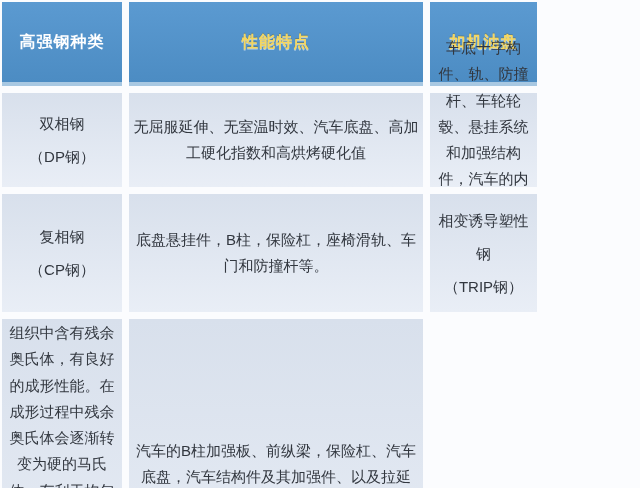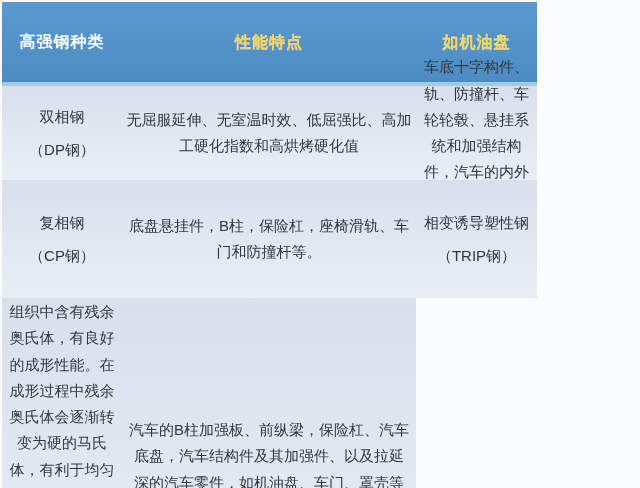--- a/index.html
+++ b/index.html
@@ -10,20 +10,21 @@
   }
   .tbl {
     width: 540px;
     height: 488px;
     box-sizing: border-box;
     padding: 2px 3px 0 2px;
     background: #FBFCFE;
     display: grid;
     grid-template-columns: 120px 294px 1fr;
     grid-template-rows: 84px 94px 118px 1fr;
+    gap: 7px;
     border-radius: 9px;
   }
   .hd {
     background: linear-gradient(180deg, #5B9AD1 0%, #4C8CC3 100%);
     border-bottom: 4px solid #A8C8E2;
     box-sizing: border-box;
     display: flex;
     align-items: center;
     justify-content: center;
     font-size: 16px;
@@ -57,21 +58,21 @@
 <div class="tbl">
 
   <div class="hd">高强钢种类</div>
   <div class="hd gold">性能特点</div>
   <div class="hd gold">如机油盘</div>
 
   <div class="cell type">
     <div>双相钢</div>
     <div>（DP钢）</div>
   </div>
-  <div class="cell feat">无屈服延伸、无室温时效、低屈强比、高加工硬化指数和高烘烤硬化值</div>
+  <div class="cell feat">无屈服延伸、无室温时效、汽车底盘、高加工硬化指数和高烘烤硬化值</div>
   <div class="cell app">车底十字构件、轨、防撞杆、车轮轮毂、悬挂系统和加强结构件，汽车的内外板等零件上。</div>
 
   <div class="cell type">
     <div>复相钢</div>
     <div>（CP钢）</div>
   </div>
   <div class="cell app">底盘悬挂件，B柱，保险杠，座椅滑轨、车门和防撞杆等。</div>
 
   <div class="cell type">
     <div>相变诱导塑性钢</div>

